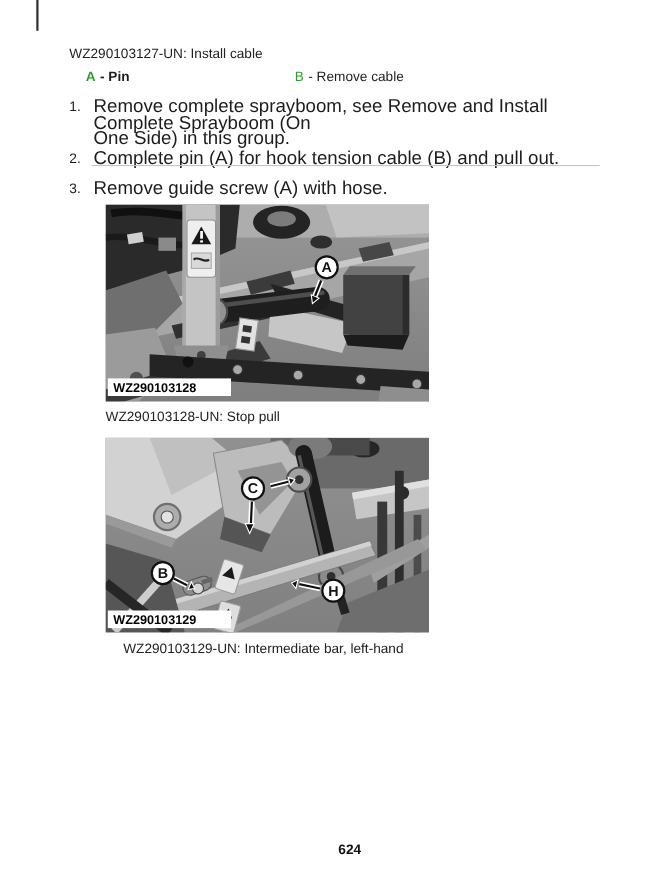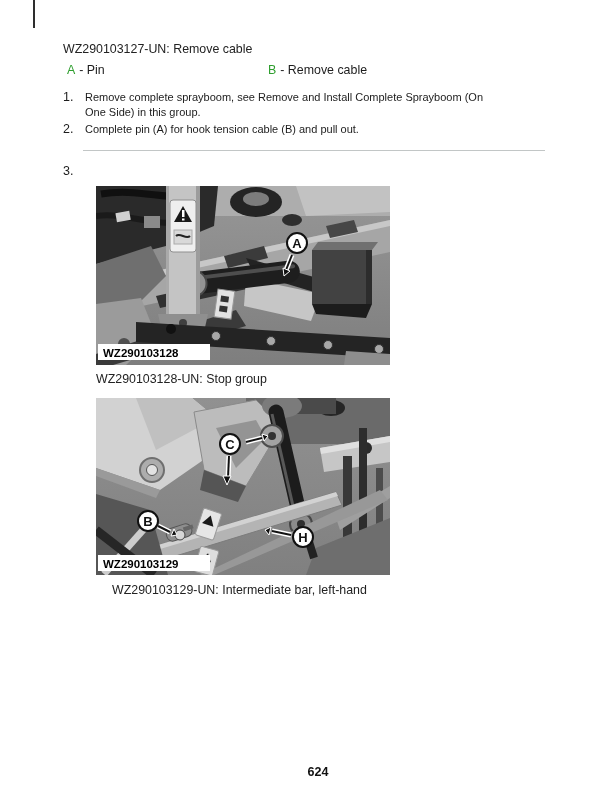--- a/index.html
+++ b/index.html
@@ -6,47 +6,47 @@
   body{
     width:600px;height:806px;background:#ffffff;position:relative;overflow:hidden;
     font-family:"Liberation Sans","DejaVu Sans",sans-serif;color:#1c1c1c;
   }
   .abs{position:absolute;}
   .edge-remnant{left:33px;top:0;width:2px;height:28px;background:#2e2e2e;}
   .fig-caption{font-size:12.4px;color:#222;white-space:nowrap;}
   .cap-top{left:63px;top:42px;}
   .legend{left:63px;top:63px;width:480px;font-size:12.4px;}
   .legend-item{position:absolute;top:0;white-space:nowrap;}
-  .legend-item.c1{left:4px;}
+  .legend-item.c1{left:15px;font-weight:bold;}
   .legend-item.c2{left:205px;}
   .legend-key{color:#2e9e2e;}
   .legend-rest{margin-left:4px;color:#1c1c1c;}
   .steps{left:63px;top:90px;width:500px;}
   .step{display:flex;margin-bottom:3px;}
   .step-num{width:16px;margin-right:6px;font-size:12.5px;line-height:14.5px;text-align:left;flex:none;}
-  .step-text{font-size:11px;line-height:14.5px;white-space:pre-line;max-width:470px;}
+  .step-text{font-size:17px;line-height:14.5px;white-space:pre-line;max-width:470px;}
   .step3{left:63px;top:164px;width:500px;}
   .divider{left:83px;top:150px;width:462px;height:1px;background:#c2c6c6;}
   .figure{width:294px;overflow:hidden;background:#8f8f8f;}
   .fig1{left:96px;top:186px;height:179px;}
   .fig2{left:96px;top:398px;height:177px;}
   .cap1{left:96px;top:372px;}
   .cap2{left:112px;top:583px;}
   .page-num{left:0;top:765px;width:600px;text-align:center;font-size:12.5px;font-weight:bold;color:#111;padding-left:18px;}
   svg{display:block;}
   svg text{font-family:"Liberation Sans","DejaVu Sans",sans-serif;}
   .callout-letter{font-size:13px;font-weight:bold;fill:#111;text-anchor:middle;}
   .wm-text{font-size:11.5px;font-weight:bold;fill:#000;}
 </style>
 </head>
 <body>
 
 <div class="abs edge-remnant"></div>
 
-<div class="abs fig-caption cap-top">WZ290103127-UN: Remove cable</div>
+<div class="abs fig-caption cap-top">WZ290103127-UN: Install cable</div>
 
 <div class="abs legend">
   <div class="legend-item c1">
     <span class="legend-key" style="color: rgb(46, 158, 46);">A</span><span class="legend-rest">- Pin</span>
   </div>
   <div class="legend-item c2">
     <span class="legend-key" style="color: rgb(46, 158, 46);">B</span><span class="legend-rest">- Remove cable</span>
   </div>
 </div>
 
@@ -60,20 +60,21 @@
     <span class="step-num">2.</span>
     <span class="step-text">Complete pin (A) for hook tension cable (B) and pull out.</span>
   </div>
 </div>
 
 <div class="abs divider"></div>
 
 <div class="abs steps step3">
   <div class="step">
     <span class="step-num">3.</span>
+    <span class="step-text">Remove guide screw (A) with hose.</span>
   </div>
 </div>
 
 <div class="abs figure fig1">
 <svg width="294" height="179" viewBox="0 0 294 179">
   <defs>
     <linearGradient id="p1bg" x1="0" y1="0" x2="0" y2="1">
       <stop offset="0" stop-color="#979797"></stop>
           <stop offset="1" stop-color="#7e7e7e"></stop>
     </linearGradient>
@@ -155,21 +156,21 @@
     <text x="201" y="61.5" class="callout-letter">A</text>
   </g>
 
   <g>
     <rect x="2" y="158" width="112" height="16" fill="#ffffff"></rect>
     <text x="7" y="170.5" class="wm-text">WZ290103128</text>
   </g>
 </svg>
 </div>
 
-<div class="abs fig-caption cap1">WZ290103128-UN: Stop group</div>
+<div class="abs fig-caption cap1">WZ290103128-UN: Stop pull</div>
 
 <div class="abs figure fig2">
 <svg width="294" height="177" viewBox="0 0 294 177">
   <defs>
     <linearGradient id="p2bg" x1="0" y1="0" x2="0" y2="1">
       <stop offset="0" stop-color="#919191"></stop>
           <stop offset="1" stop-color="#808080"></stop>
     </linearGradient>
   </defs>
   <rect x="0" y="0" width="294" height="177" fill="url(#p2bg)"></rect>

